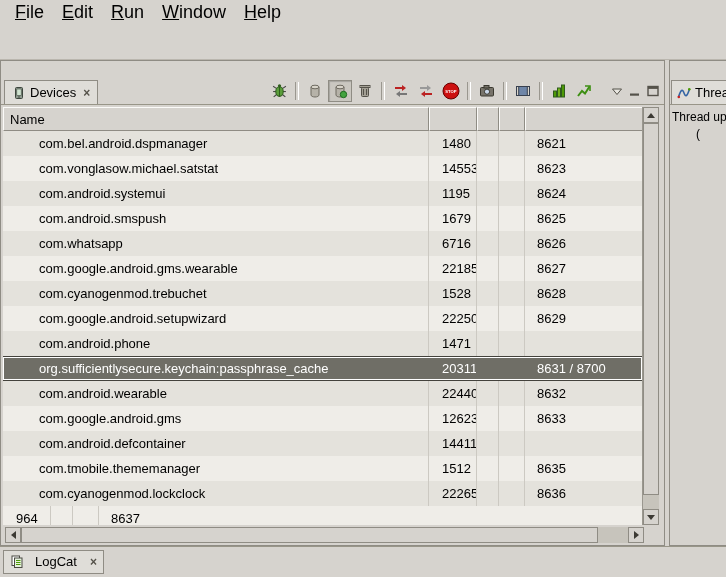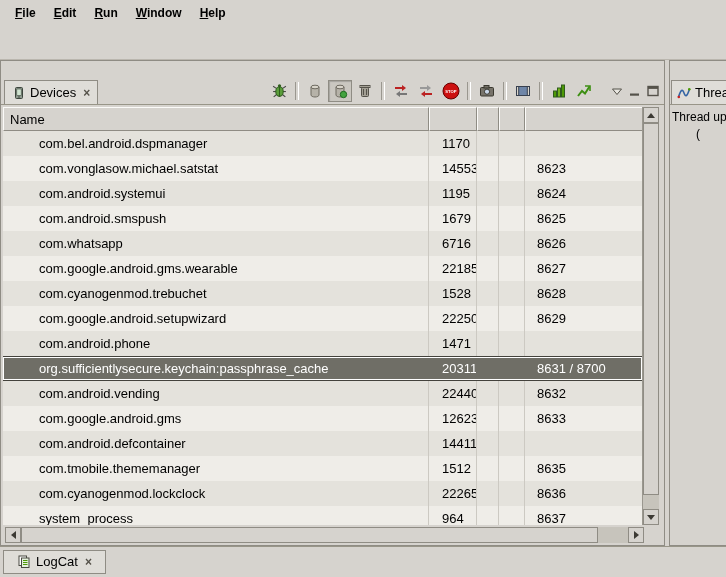--- a/index.html
+++ b/index.html
@@ -9,21 +9,21 @@
   }
   *{margin:0;padding:0;}
   body{font-family:"Liberation Sans",sans-serif;background:#888;}
   .window{
     width:726px;height:577px;background:var(--window-bg);
     position:relative;overflow:hidden;user-select:none;
     font-size:13px;color:#000;
   }
   
   .menubar{height:26px;display:flex;align-items:center;padding-left:6px;}
-  .menu-item{display:inline-block;padding:3px 9px 4px;font-weight:bold;font-size:12px;cursor:default;}
+  .menu-item{display:inline-block;padding:3px 9px 4px;font-weight:normal;font-size:18px;cursor:default;}
   .menu-item::first-letter{text-decoration:underline;}
   
   .toolbar-strip{height:34px;border-bottom:1px solid #bab6ae;box-sizing:border-box;}
   
   .main{height:486px;display:flex;}
   .devices-panel{width:665px;border:1px solid #8f8c84;box-sizing:border-box;display:flex;flex-direction:column;background:var(--window-bg);}
   .sash{width:4px;}
   .threads-panel{flex:1;border:1px solid #8f8c84;border-right:none;box-sizing:border-box;overflow:hidden;background:var(--window-bg);}
   
   .panel-header{height:27px;display:flex;align-items:flex-end;border-bottom:1px solid #989588;background:var(--window-bg);flex:none;margin-top:16px;}
@@ -75,21 +75,21 @@
   .tri-down{width:0;height:0;border-left:4px solid transparent;border-right:4px solid transparent;border-top:5px solid #3c3a34;}
   .tri-left{width:0;height:0;border-top:4px solid transparent;border-bottom:4px solid transparent;border-right:5px solid #3c3a34;}
   .tri-right{width:0;height:0;border-top:4px solid transparent;border-bottom:4px solid transparent;border-left:5px solid #3c3a34;}
   
   .threads-panel .panel-header{border-bottom:1px solid #989588;}
   .threads-panel .tab{margin-left:1px;padding:0 5px;}
   .threads-content{padding:4px 2px;font-size:12px;white-space:nowrap;overflow:hidden;line-height:1.45;}
   .threads-content .indent{padding-left:24px;}
   
   .bottom-bar{height:30px;border-top:1px solid #989588;display:flex;align-items:center;padding-left:3px;background:var(--window-bg);box-sizing:border-box;}
-  .bottom-tab{height:24px;box-sizing:border-box;display:flex;align-items:center;gap:4px;padding:0 13px;
+  .bottom-tab{height:24px;box-sizing:border-box;display:flex;align-items:center;gap:10px;padding:0 6px;
               background:#dfddd8;border:1px solid #8f8c84;font-size:13px;cursor:default;}
 </style>
 </head>
 <body>
 
 <div class="window">
 
   <div class="menubar">
       <span class="menu-item">File</span>
       <span class="menu-item">Edit</span>
@@ -230,23 +230,24 @@
             <div class="grid-header">
               <div class="hcell c-name">Name</div>
               <div class="hcell c-pid"></div>
               <div class="hcell c-a"></div>
               <div class="hcell c-b"></div>
               <div class="hcell c-port"></div>
             </div>
             <div class="grid-body">
                 <div class="row">
     <div class="cell c-name">com.bel.android.dspmanager</div>
-    <div class="cell c-pid">1170</div>
-    <div class="cell c-a"></div>
-    <div class="cell c-b"></div>
+    <div class="cell c-pid">1480</div>
+    <div class="cell c-a"></div>
+    <div class="cell c-b"></div>
+    <div class="cell c-port">8621</div>
   </div>
                 <div class="row">
     <div class="cell c-name">com.vonglasow.michael.satstat</div>
     <div class="cell c-pid">14553</div>
     <div class="cell c-a"></div>
     <div class="cell c-b"></div>
     <div class="cell c-port">8623</div>
   </div>
                 <div class="row">
     <div class="cell c-name">com.android.systemui</div>
@@ -297,21 +298,21 @@
     <div class="cell c-b"></div>
   </div>
                 <div class="row selected">
     <div class="cell c-name">org.sufficientlysecure.keychain:passphrase_cache</div>
     <div class="cell c-pid">20311</div>
     <div class="cell c-a"></div>
     <div class="cell c-b"></div>
     <div class="cell c-port">8631 / 8700</div>
   </div>
                 <div class="row">
-    <div class="cell c-name">com.android.vending</div>
+    <div class="cell c-name">com.android.wearable</div>
     <div class="cell c-pid">22440</div>
     <div class="cell c-a"></div>
     <div class="cell c-b"></div>
     <div class="cell c-port">8632</div>
   </div>
                 <div class="row">
     <div class="cell c-name">com.google.android.gms</div>
     <div class="cell c-pid">12623</div>
     <div class="cell c-a"></div>
     <div class="cell c-b"></div>
@@ -331,21 +332,20 @@
     <div class="cell c-port">8635</div>
   </div>
                 <div class="row">
     <div class="cell c-name">com.cyanogenmod.lockclock</div>
     <div class="cell c-pid">22265</div>
     <div class="cell c-a"></div>
     <div class="cell c-b"></div>
     <div class="cell c-port">8636</div>
   </div>
                 <div class="row">
-    <div class="cell c-name">system_process</div>
     <div class="cell c-pid">964</div>
     <div class="cell c-a"></div>
     <div class="cell c-b"></div>
     <div class="cell c-port">8637</div>
   </div>
               </div>
           </div>
           <div class="vscroll">
             <div class="sb-btn">
                 <span class="tri-up"></span>

